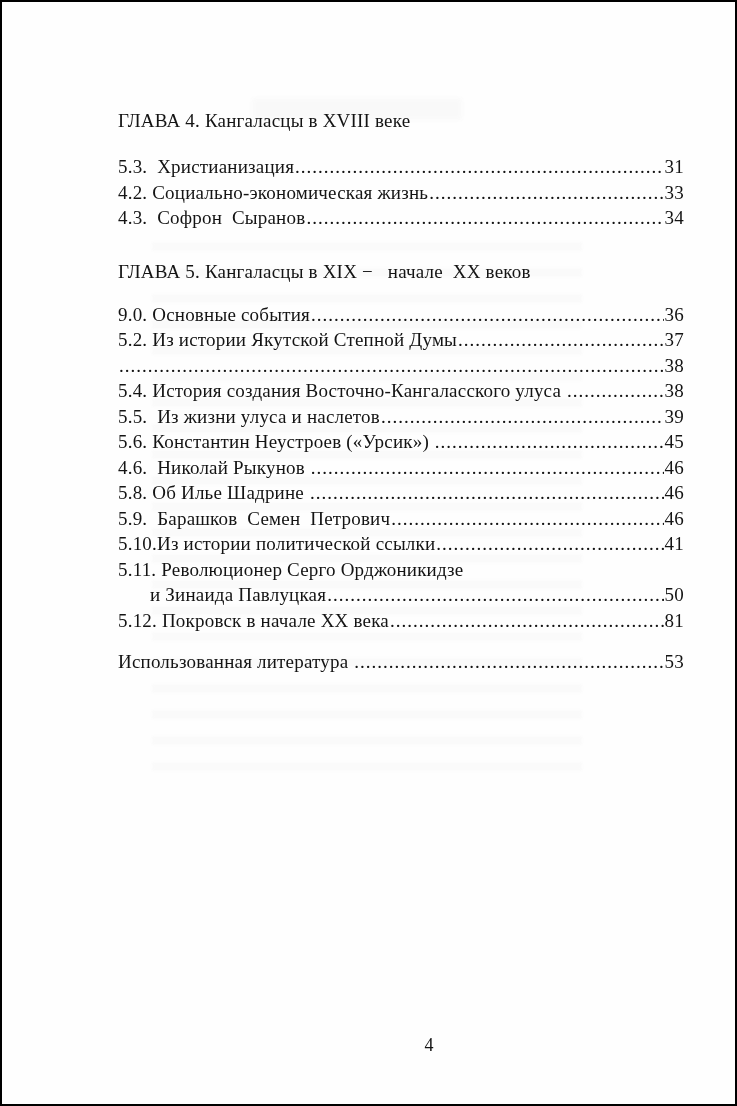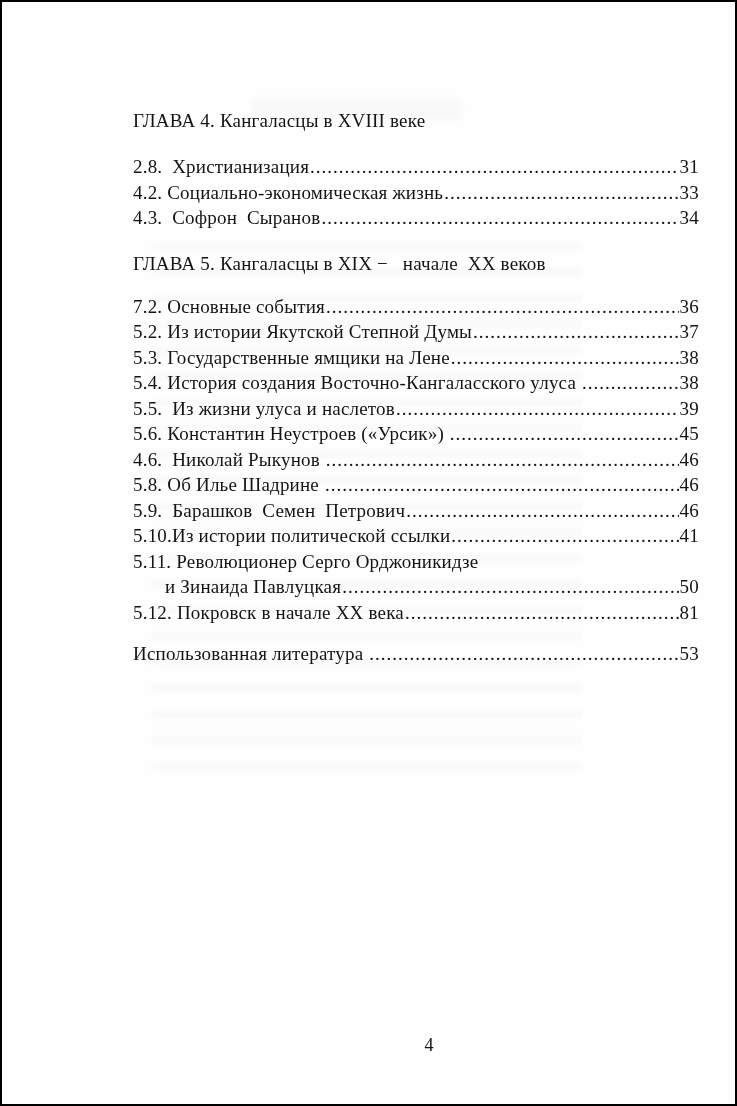--- a/index.html
+++ b/index.html
@@ -14,33 +14,33 @@
     box-sizing: border-box;
     border: 2px solid #000000;
     background: #fefefe;
     font-family: "Liberation Serif", "DejaVu Serif", serif;
     color: #141414;
     overflow: hidden;
   }
   .content {
     position: absolute;
     top: 106px;
-    left: 131px;
+    left: 116px;
     width: 566px;
   }
   .chapter-heading {
     font-size: 19px;
     line-height: 26px;
     white-space: pre;
     letter-spacing: 0.2px;
     margin: 0 0 20px 0;
     font-weight: normal;
   }
   .chapter-heading.second {
-    margin-top: 20px;
+    margin-top: 28px;
     margin-bottom: 17px;
   }
   .toc-row {
     display: flex;
     align-items: baseline;
     font-size: 19px;
     line-height: 25.5px;
     letter-spacing: 0.2px;
   }
   .toc-row .label {
@@ -110,49 +110,48 @@
 <div class="page">
 
   <div class="bleed-top"></div>
   <div class="bleed"></div>
 
   <div class="content">
 
     <div class="chapter-heading">ГЛАВА 4. Кангаласцы в XVIII веке</div>
 
     <div class="toc-row">
-      <span class="label">2.8.  Христианизация</span>
+      <span class="label">5.3.  Христианизация</span>
       <span class="dots"></span>
       <span class="pagenum">31</span>
     </div>
     <div class="toc-row">
       <span class="label">4.2. Социально-экономическая жизнь</span>
       <span class="dots"></span>
       <span class="pagenum">33</span>
     </div>
     <div class="toc-row">
       <span class="label">4.3.  Софрон  Сыранов</span>
       <span class="dots"></span>
       <span class="pagenum">34</span>
     </div>
 
     <div class="chapter-heading second">ГЛАВА 5. Кангаласцы в XIX −   начале  XX веков</div>
 
     <div class="toc-row">
-      <span class="label">7.2. Основные события</span>
+      <span class="label">9.0. Основные события</span>
       <span class="dots"></span>
       <span class="pagenum">36</span>
     </div>
     <div class="toc-row">
       <span class="label">5.2. Из истории Якутской Степной Думы</span>
       <span class="dots"></span>
       <span class="pagenum">37</span>
     </div>
     <div class="toc-row">
-      <span class="label">5.3. Государственные ямщики на Лене</span>
       <span class="dots"></span>
       <span class="pagenum">38</span>
     </div>
     <div class="toc-row">
       <span class="label">5.4. История создания Восточно-Кангаласского улуса </span>
       <span class="dots"></span>
       <span class="pagenum">38</span>
     </div>
     <div class="toc-row">
       <span class="label">5.5.  Из жизни улуса и наслетов</span>

